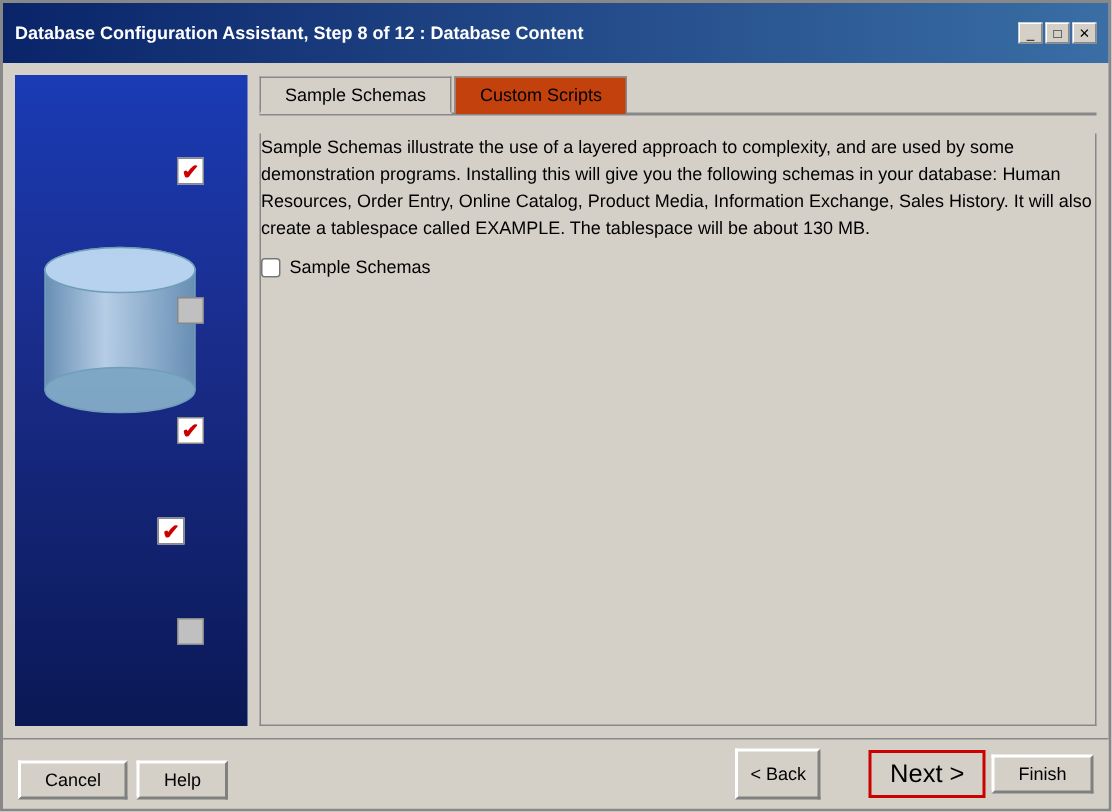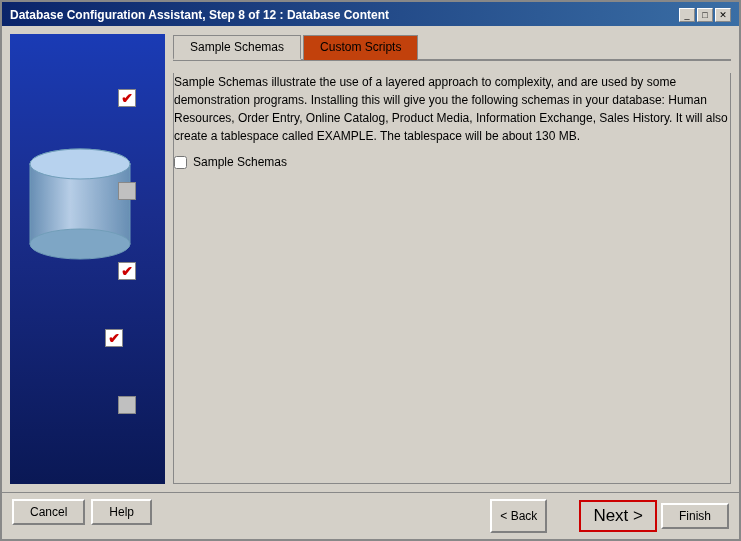--- a/index.html
+++ b/index.html
@@ -19,23 +19,23 @@
       border: 2px solid #888;
       display: flex;
       flex-direction: column;
     }
 
     .title-bar {
       background: linear-gradient(to right, #0a246a, #3a6ea5);
       color: white;
       padding: 4px 8px;
       display: flex;
-      align-items: flex-end;
+      align-items: center;
       justify-content: space-between;
-      height: 24px;
+      height: 40px;
       flex-shrink: 0;
     }
 
     .title-bar-text {
       font-size: 12px;
       font-weight: bold;
       color: white;
     }
 
     .title-bar-buttons {
@@ -166,21 +166,21 @@
     }
 
     .checkbox-label {
       font-size: 12px;
       color: #000;
     }
 
     .bottom-bar {
       display: flex;
       justify-content: space-between;
-      align-items: flex-start;
+      align-items: flex-end;
       padding: 6px 10px;
       background: #d4d0c8;
       border-top: 1px solid #888;
       flex-shrink: 0;
     }
 
     .bottom-left {
       display: flex;
       gap: 6px;
     }

